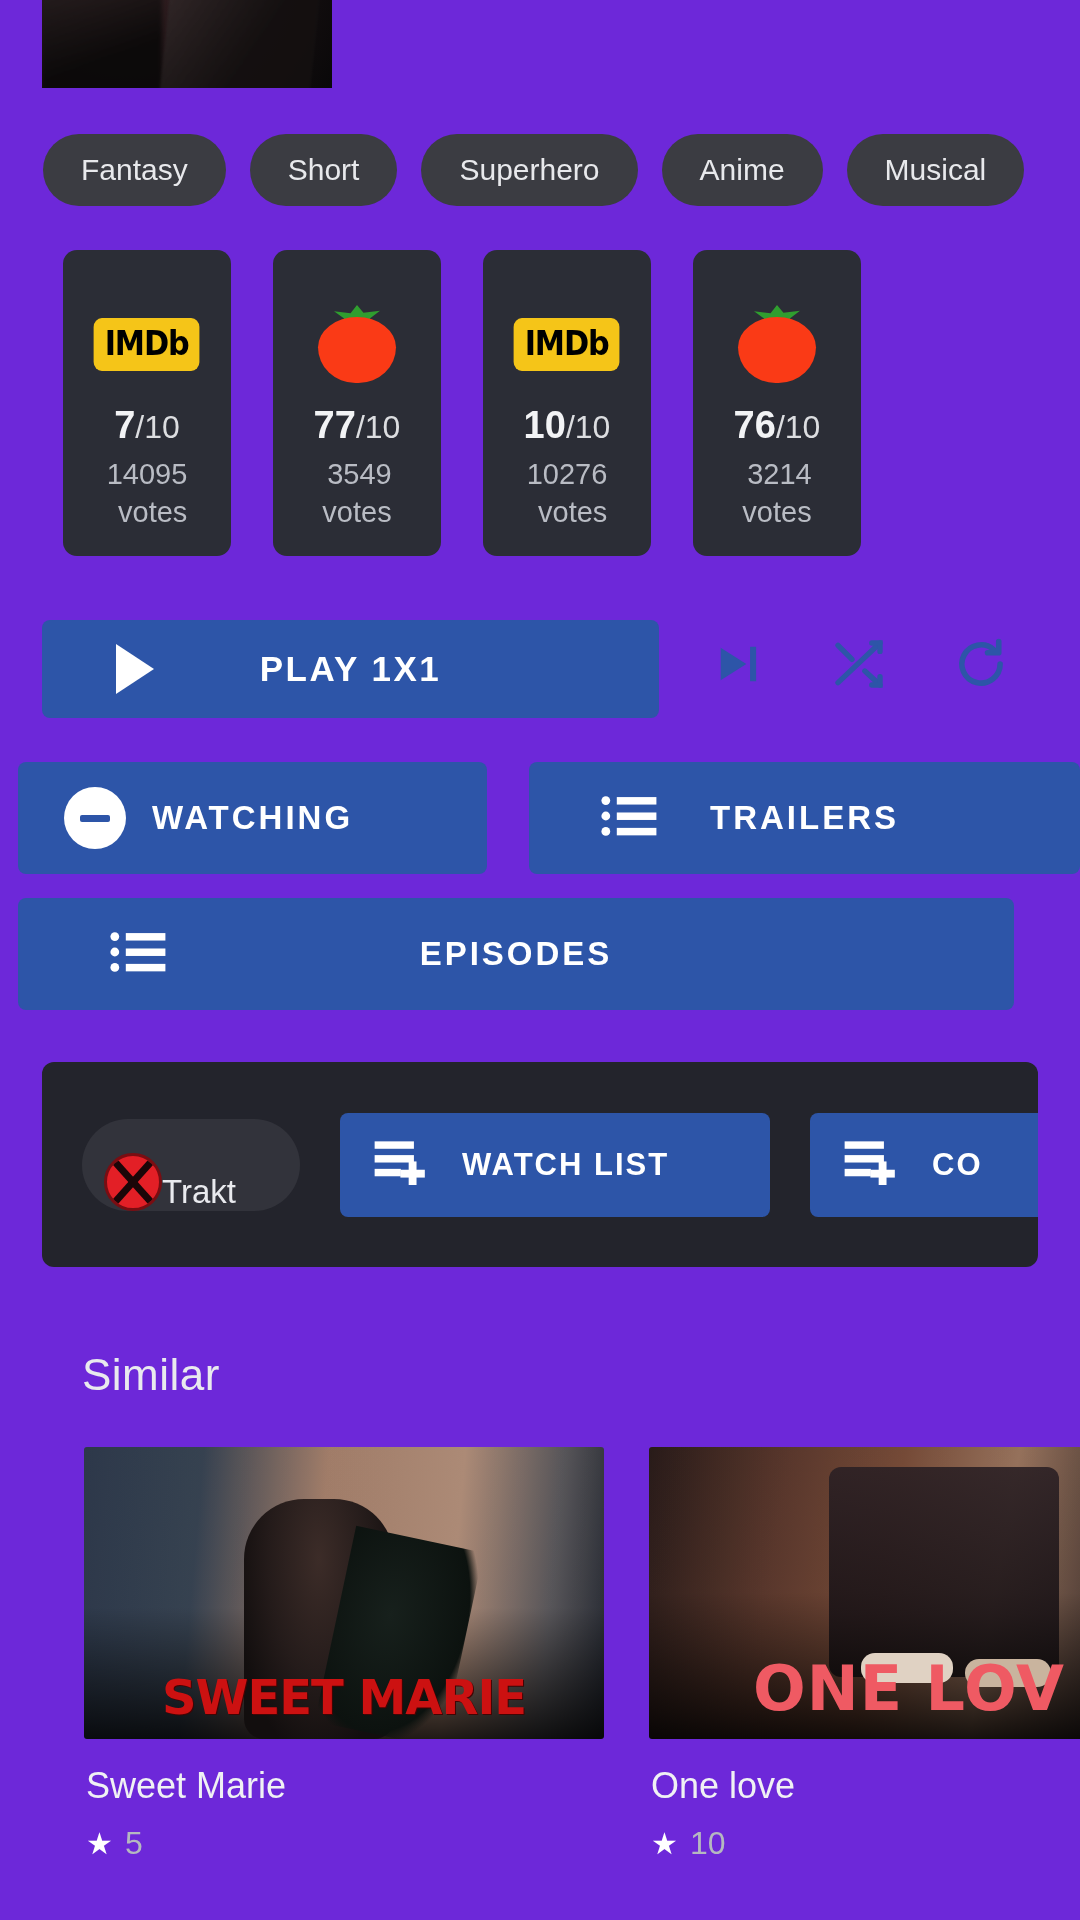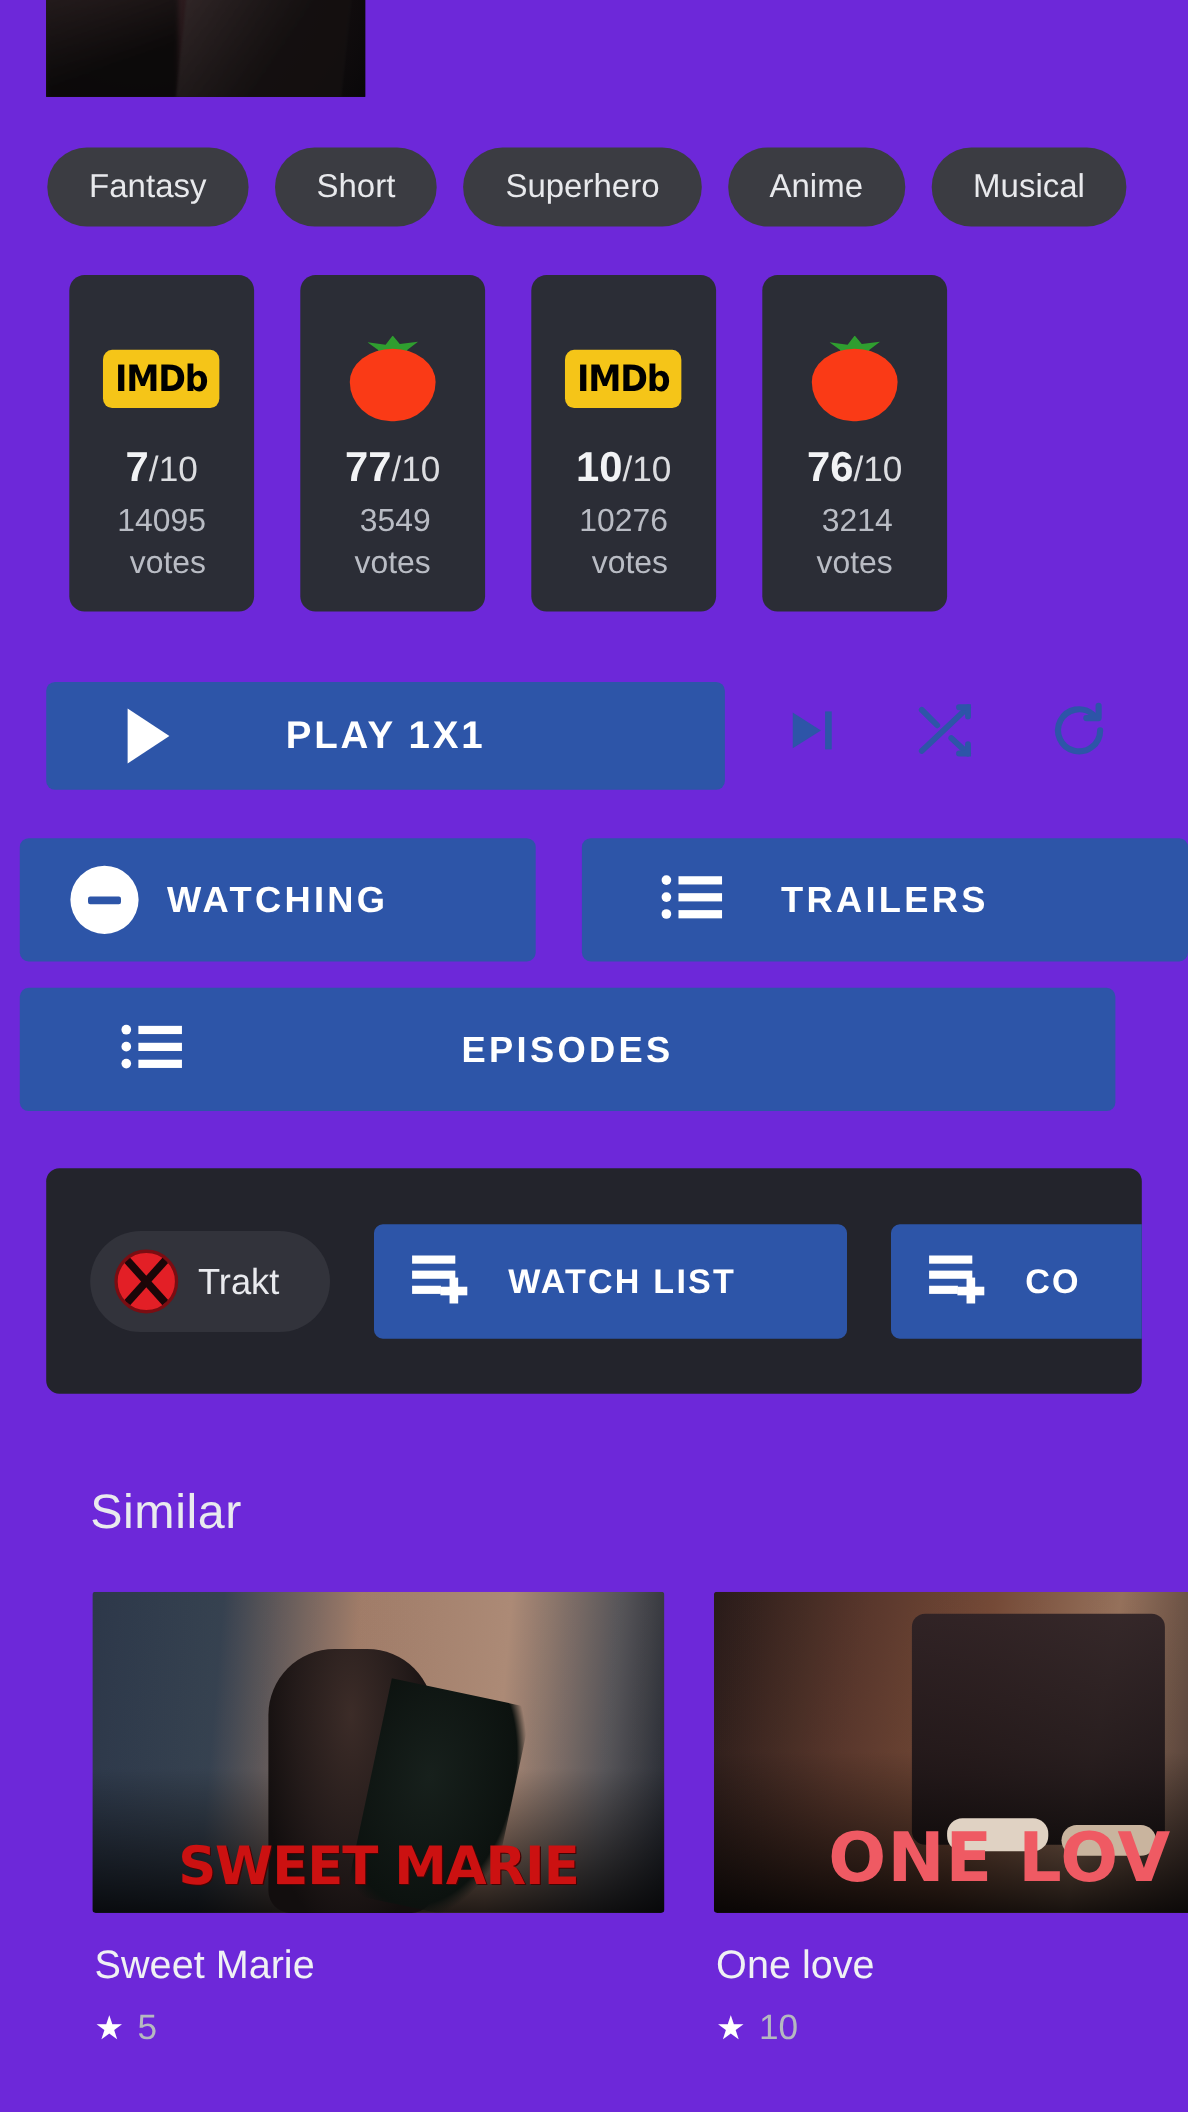--- a/index.html
+++ b/index.html
@@ -271,23 +271,22 @@
     transform: translateY(-50%);
     display: flex;
     align-items: center;
     gap: 40px;
   }
   .trakt-chip {
     width: 218px; height: 92px;
     border-radius: 46px;
     background: #32333b;
     display: flex;
-    align-items: center;
+    align-items: flex-end;
     padding-left: 22px;
-    gap: 18px;
   }
   .trakt-logo {
     width: 58px; height: 58px;
     border-radius: 50%;
     background: #e31f26;
     border: 3px solid #7a0d12;
     position: relative;
     overflow: hidden;
   }
   .trakt-logo::before, .trakt-logo::after {

